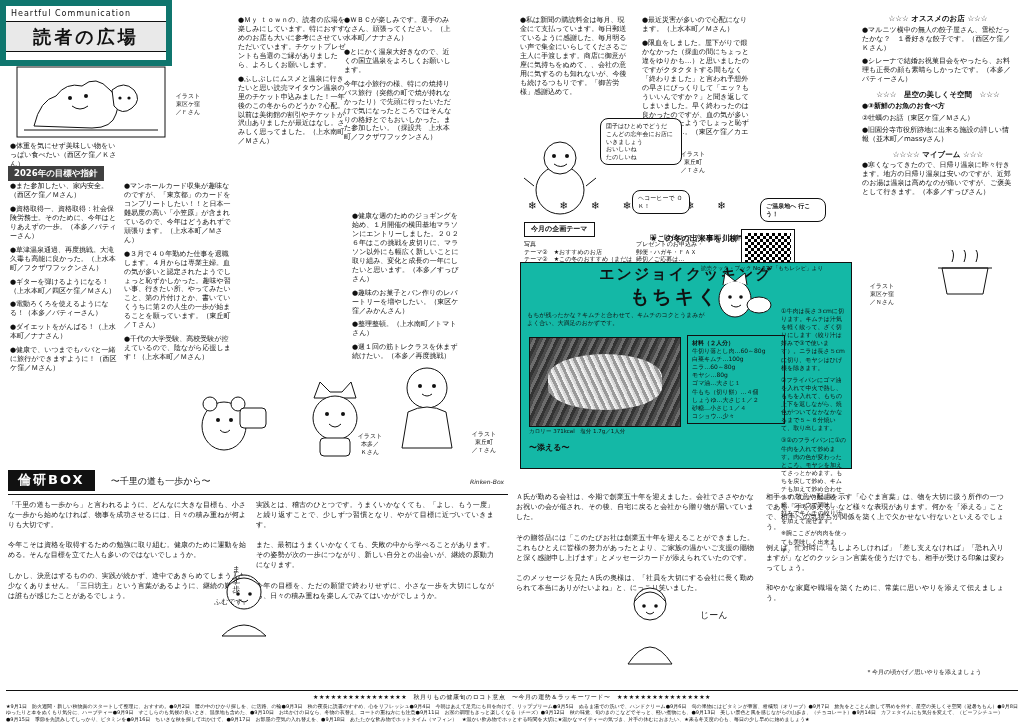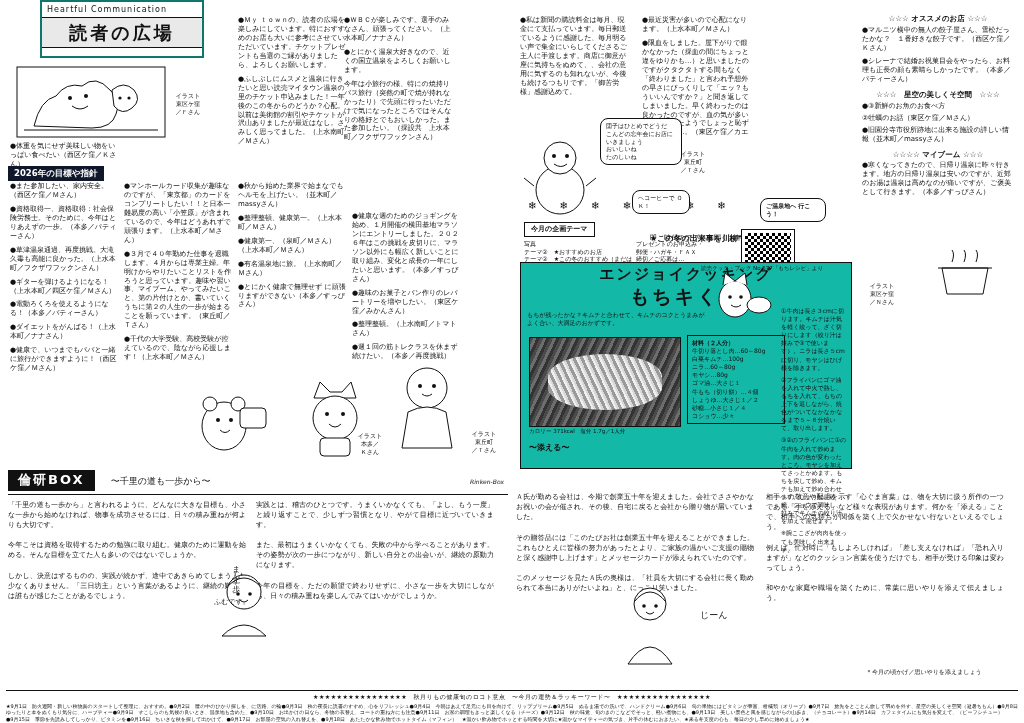--- a/index.html
+++ b/index.html
@@ -8,31 +8,31 @@
     background:#ffffff;
     font-family:"DejaVu Sans","Liberation Sans",sans-serif;
     font-size:7px;line-height:1.28;color:#111;
     overflow:hidden;position:relative;
   }
   .page{position:absolute;inset:0;}
   .hdr-box{border:1px solid #111;background:#fff;}
   .vtitle{writing-mode:vertical-rl;text-orientation:upright;}
 
   
-  #masthead{left:8px;top:8px;width:160px;height:54px;border:2px solid #0f766e;margin-left:40px;}
+  #masthead{left:8px;top:8px;width:160px;height:54px;border:6px solid #0f766e;}
   #masthead .line1{font-size:8px;letter-spacing:1px;padding:3px 4px 0 5px;}
   #masthead .line2{font-size:18px;font-weight:bold;letter-spacing:3px;text-align:center;
      background:#e9e9e9;border-top:1px solid #111;border-bottom:1px solid #111;margin-top:2px;padding:3px 0;}
   
   .mascot{position:absolute;}
   .mascot svg{display:block;}
   .cap{font-size:6px;text-align:center;line-height:1.3;}
 
   
-  .barhdr{background:#0f172a;color:#fff;font-weight:bold;font-size:8.5px;padding:2px 6px;display:inline-block;}
+  .barhdr{background:#404040;color:#fff;font-weight:bold;font-size:8.5px;padding:2px 6px;display:inline-block;}
   .barhdr.light{background:#fff;color:#111;border:1px solid #111;}
 
   
   .postcol{position:absolute;width:104px;}
   .postcol p{margin:0 0 5px 0;}
 
   
   .starhdr{text-align:center;font-weight:bold;font-size:7.5px;margin-bottom:2px;}
 
   
@@ -102,21 +102,21 @@
   <p>●資格取得一、資格取得：社会保険労務士。そのために、今年はとりあえずの一歩。（本多／パティーさん）</p>
   <p>●草津温泉通過、再度挑戦。大滝久毒も高能に良かった。（上水本町／フクザワフックンさん）</p>
   <p>●ギターを弾けるようになる！（上水本町／四区ケ窪／Ｍさん）</p>
   <p>●電動ろくろを使えるようになる！（本多／パティーさん）</p>
   <p>●ダイエットをがんばる！（上水本町／ナナさん）</p>
   <p>●健康で、いつまでもパパと一緒に旅行ができますように！（西区ケ窪／Ｍさん）</p>
 </div>
 
 <div class="postcol" style="left:124px;top:182px;width:108px;">
   <p>●マンホールカード収集が趣味なのですが、「東京都」のカードをコンプリートしたい！！と日本一難易度の高い「小笠原」が含まれているので、今年はどうあれずで頑張ります。（上水本町／Ｍさん）</p>
-  <p>●３月で４０年勤めた仕事を退職します。４月からは専業主婦。年明けからやりたいことリストを作ろうと思っています。趣味や習い事、マイブーム、やってみたいこと、第の片付けとか、書いていくうちに第２の人生の一歩が始まることを願っています。（東丘町／Ｔさん）</p>
+  <p>●３月で４０年勤めた仕事を退職します。４月からは専業主婦。血の気が多いと認定されたようでしょっと恥ずかしかった。趣味や習い事、行きたい所、やってみたいこと、第の片付けとか、書いていくうちに第２の人生の一歩が始まることを願っています。（東丘町／Ｔさん）</p>
   <p>●千代の大学受験、高校受験が控えているので、陰ながら応援します！（上水本町／Ｍさん）</p>
 </div>
 
 <div class="mascot" style="left:190px;top:378px;">
   <svg width="80" height="80" viewBox="0 0 80 80">
     <ellipse cx="34" cy="48" rx="22" ry="24" fill="#fff" stroke="#111"></ellipse>
     <circle cx="20" cy="26" r="7" fill="#fff" stroke="#111"></circle>
         <circle cx="48" cy="26" r="7" fill="#fff" stroke="#111"></circle>
     <circle cx="28" cy="42" r="2" fill="#111"></circle>
         <circle cx="41" cy="42" r="2" fill="#111"></circle>
@@ -148,27 +148,20 @@
 <div class="cap" style="position:absolute;left:466px;top:430px;width:36px;">イラスト<br>東丘町<br>／Ｔさん</div>
 
 <div class="postcol" style="left:238px;top:16px;width:108px;">
   <p>●Ｍｙ ｔｏｗｎの、読者の広場を楽しみにしています。特におすすめのお店も大いに参考にさせていただいています。チケットプレゼントも当選のご縁がありましたら、よろしくお願いします。</p>
   <p>●ふしぶしにムスメと温泉に行きたいと思い読売マイタウン温泉の里のチケット申込みました！一年後のこの冬からのどうか？心配。以前は美術館の割引やチケットが沢山ありましたが最近はなし。さみしく思ってました。（上水南町／Ｍさん）</p>
 </div>
 <div class="postcol" style="left:124px;top:16px;width:108px;">
   
 </div>
 <div class="postcol" style="left:124px;top:182px;width:0;"></div>
-<div class="postcol" style="left:238px;top:182px;width:108px;">
-  <p>●秋から始めた業界で始まなでもヘルモを上げたい。（並木町／massyさん）</p>
-  <p>●整理整頓、健康第一。（上水本町／Ｍさん）</p>
-  <p>●健康第一、（泉町／Ｍさん）（上水本町／Ｍさん）</p>
-  <p>●有名温泉地に旅。（上水南町／Ｍさん）</p>
-  <p>●とにかく健康で無理せず に頑張りますができない（本多／すっぴさん）</p>
-</div>
 
 <div class="postcol" style="left:344px;top:16px;width:108px;">
   <p>●ＷＢＣが楽しみです。選手のみなさん、頑張ってください。（上水本町／ナナさん）</p>
   <p>●とにかく温泉大好きなので、近くの国立温泉をよろしくお願いします。</p>
   <p>今年は小旅行の様、特にの焼持りバス旅行（突然の町で焼が持れなかったり）で先頭に行ったいただけで気になったところではそんなりの格好とでもおいしかった。また参加したい。（採設共　上水本町／フクザワフックンさん）</p>
 </div>
 <div class="postcol" style="left:352px;top:212px;width:108px;">
   <p>●健康な週のためのジョギングを始め、１月開催の横田基地マラソンにエントリーしました。２０２６年はこの挑戦を皮切りに、マラソン以外にも幅広く新しいことに取り組み、変化と成長の一年にしたいと思います。（本多／すっぴさん）</p>
   <p>●趣味のお菓子とパン作りのレパートリーを増やしたい。（東区ケ窪／みかんさん）</p>
   <p>●整理整頓。（上水南町／トマトさん）</p>
@@ -219,21 +212,21 @@
 <div class="speech" style="position:absolute;left:632px;top:190px;width:46px;">ヘコーヒーで
 ＯＫ！</div>
 <div class="speech" style="position:absolute;left:760px;top:198px;width:54px;font-weight:bold;">ご温泉地へ
 行こう！</div>
 
 <div style="position:absolute;left:862px;top:14px;width:152px;">
   <div class="starhdr">☆☆☆ オススメのお店 ☆☆☆</div>
   <p style="margin:0 0 5px;">●マルニツ横中の無人の餃子屋さん、雪松だったかな？　１番好きな餃子です。（西区ケ窪／Ｋさん）</p>
   <p style="margin:0 0 5px;">●シレーナで結婚お祝菓目会をやったら、お料理も正長の顔も素晴らしかったです。（本多／パティーさん）</p>
   <div class="starhdr" style="margin-top:6px;">☆☆☆　星空の美しくそ空間　☆☆☆</div>
-  <p style="margin:0 0 3px;">●③新鮮のお魚のお食べ方</p>
+  <p style="margin:0 0 3px;font-weight:bold;">●③新鮮のお魚のお食べ方</p>
   <p style="margin:0 0 3px;">②牡蠣のお話（東区ケ窪／Ｍさん）</p>
   <p style="margin:0 0 5px;">●旧園分寺市役所跡地に出来る施設の詳しい情報（並木町／massyさん）</p>
   <div class="starhdr" style="margin-top:6px;">☆☆☆☆ マイブーム ☆☆☆</div>
   <p style="margin:0 0 5px;">●寒くなってきたので、日帰り温泉に昨々行きます。地方の日帰り温泉は安いのですが、近郊のお湯は温泉は高めなのが痛いですが、ご褒美として行きます。（本多／すっぴさん）</p>
 </div>
 <div class="mascot" style="left:930px;top:250px;">
   <svg width="70" height="48" viewBox="0 0 70 48">
     <path d="M12 18 h46 l-5 26 h-36z" fill="#fff" stroke="#111"></path>
     <path d="M8 18 h54" stroke="#111"></path>
     <path d="M22 12 q3 -8 0 -12 M34 12 q3 -8 0 -12 M46 12 q3 -8 0 -12" fill="none" stroke="#111"></path>

